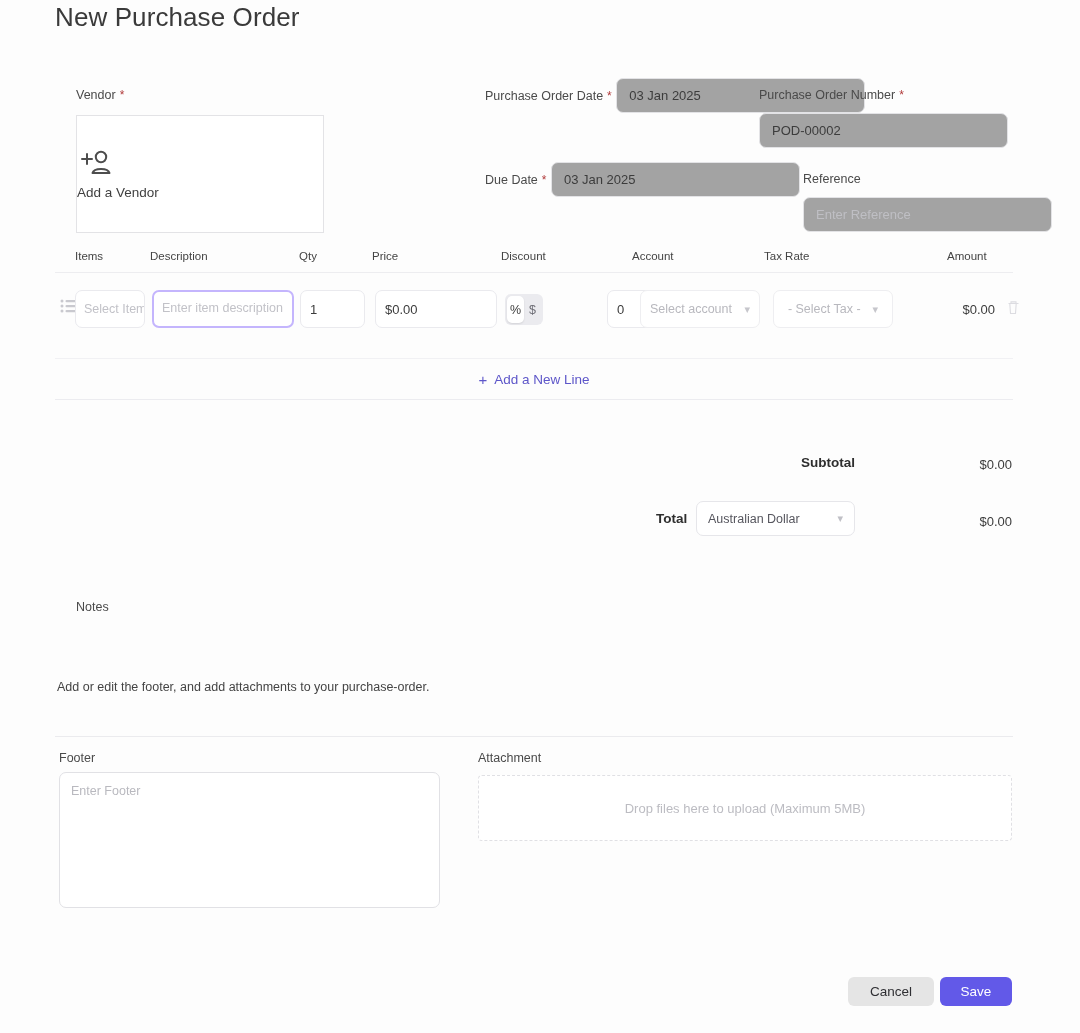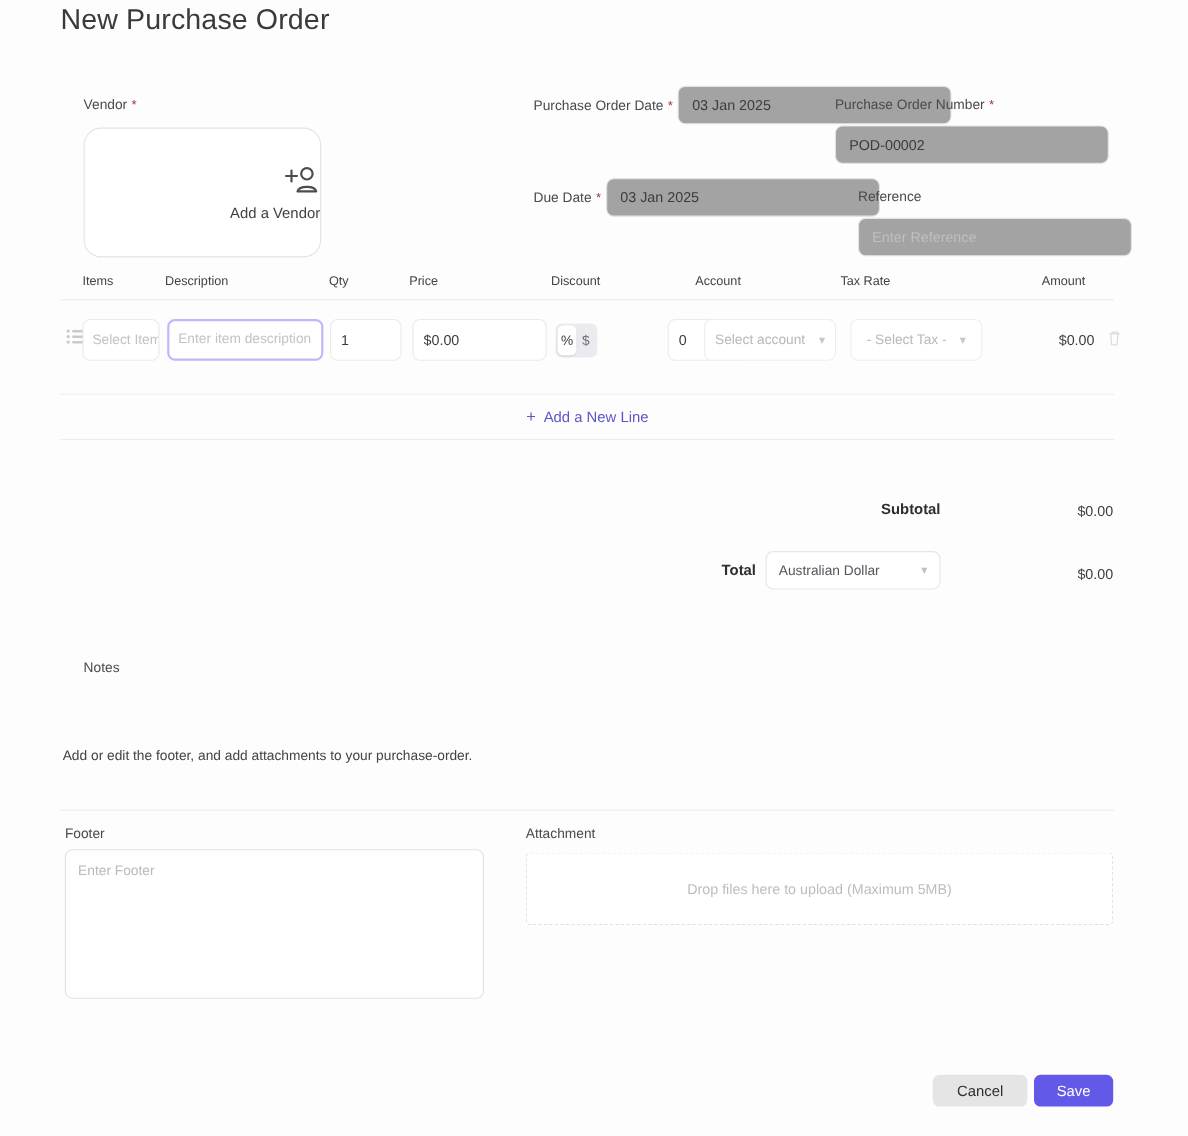--- a/index.html
+++ b/index.html
@@ -25,36 +25,36 @@
     font-size: 12.5px; color: #4a4a4a; font-weight: 400;
     display: inline-block;
     margin-top: 20px;
   }
   .req { color: #b03a3a; font-size: 12px; margin-left: 4px; }
 
   
   .vendor-wrap { position: absolute; left: 76px; top: 68px; }
   .vendor-box {
     margin-top: 12px;
-    width: 216px; height: 118px;
-    border: 1px solid #e3e3e6; border-radius: 16px;
+    width: 248px; height: 118px;
+    border: 1px solid #e3e3e6; border-radius: 0;
     background: #fff;
     display: flex; flex-direction: column;
-    align-items: flex-end; justify-content: center;
+    align-items: flex-start; justify-content: center;
     cursor: pointer;
   }
   .vendor-icon { color: #4d4d4d; line-height: 0; margin-bottom: 6px; }
   .vendor-text { font-size: 13.5px; color: #3f3f3f; }
 
   
   .fcol { position: absolute; }
   .fcol.c1 { left: 485px; top: 68px; }
   .fcol.c2 { left: 759px; top: 68px; }
   .fcol.c1b { left: 485px; top: 152px; }
-  .fcol.c2b { left: 780px; top: 152px; }
+  .fcol.c2b { left: 803px; top: 152px; }
   .txt-input {
     margin-top: 10px;
     width: 249px; height: 35px;
     border: 1px solid #e3e3e6; border-radius: 7px;
     background: #a3a3a3;
     font-size: 13px; color: #3c3c3c;
     padding: 0 12px;
     font-family: "Liberation Sans", sans-serif;
     outline: none;
   }

